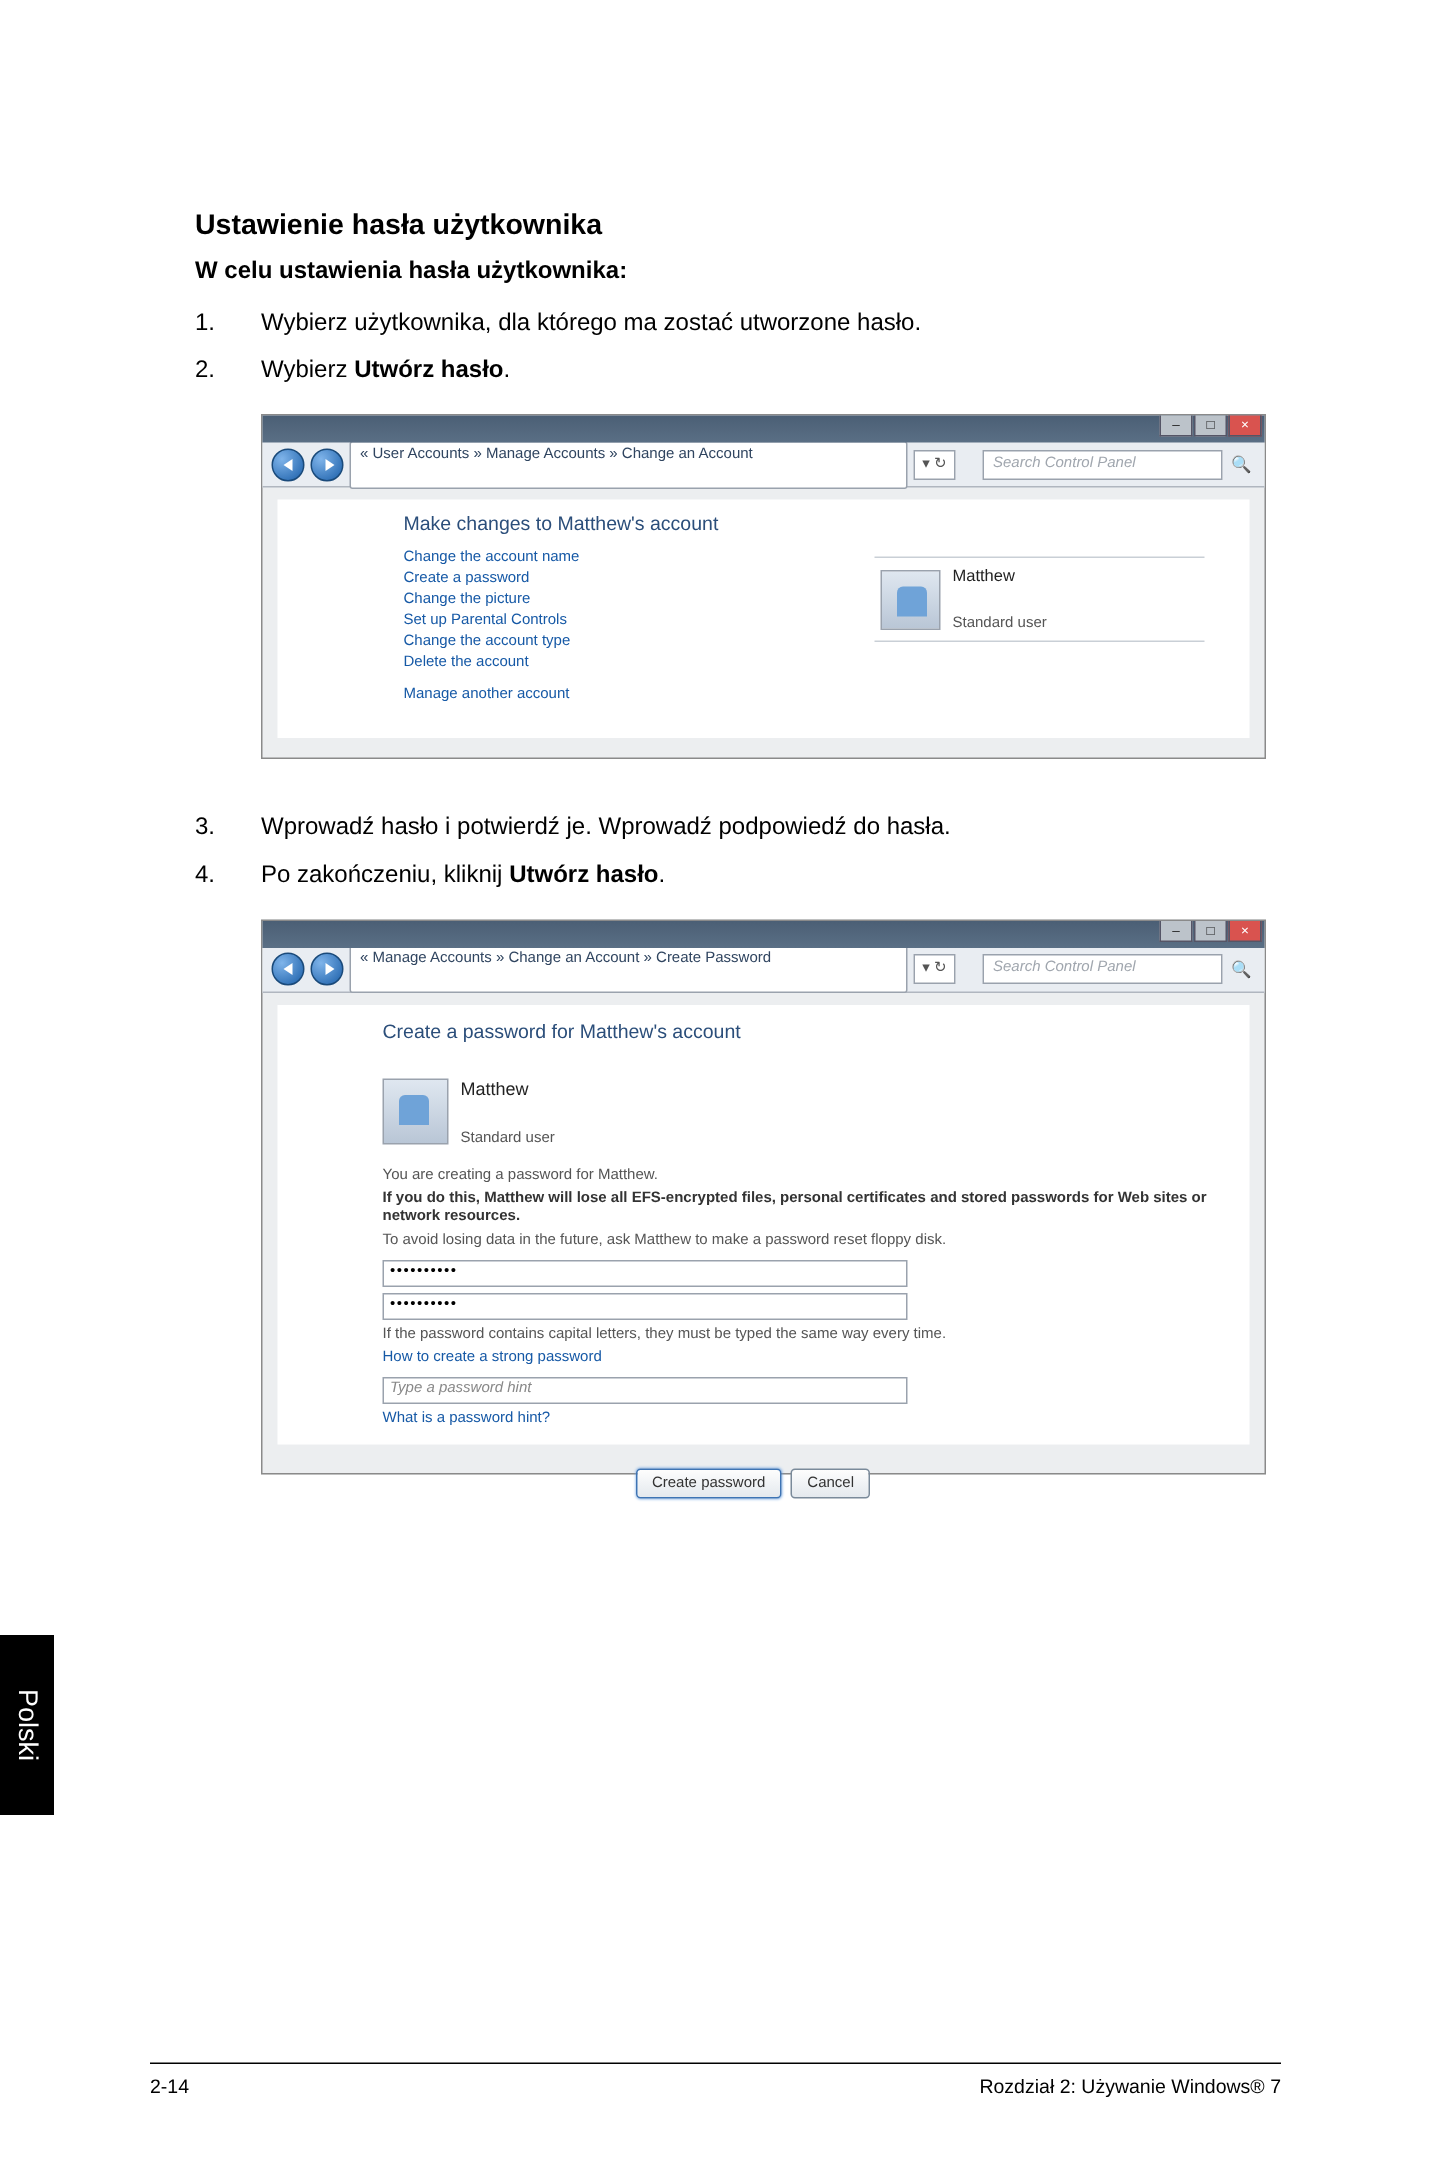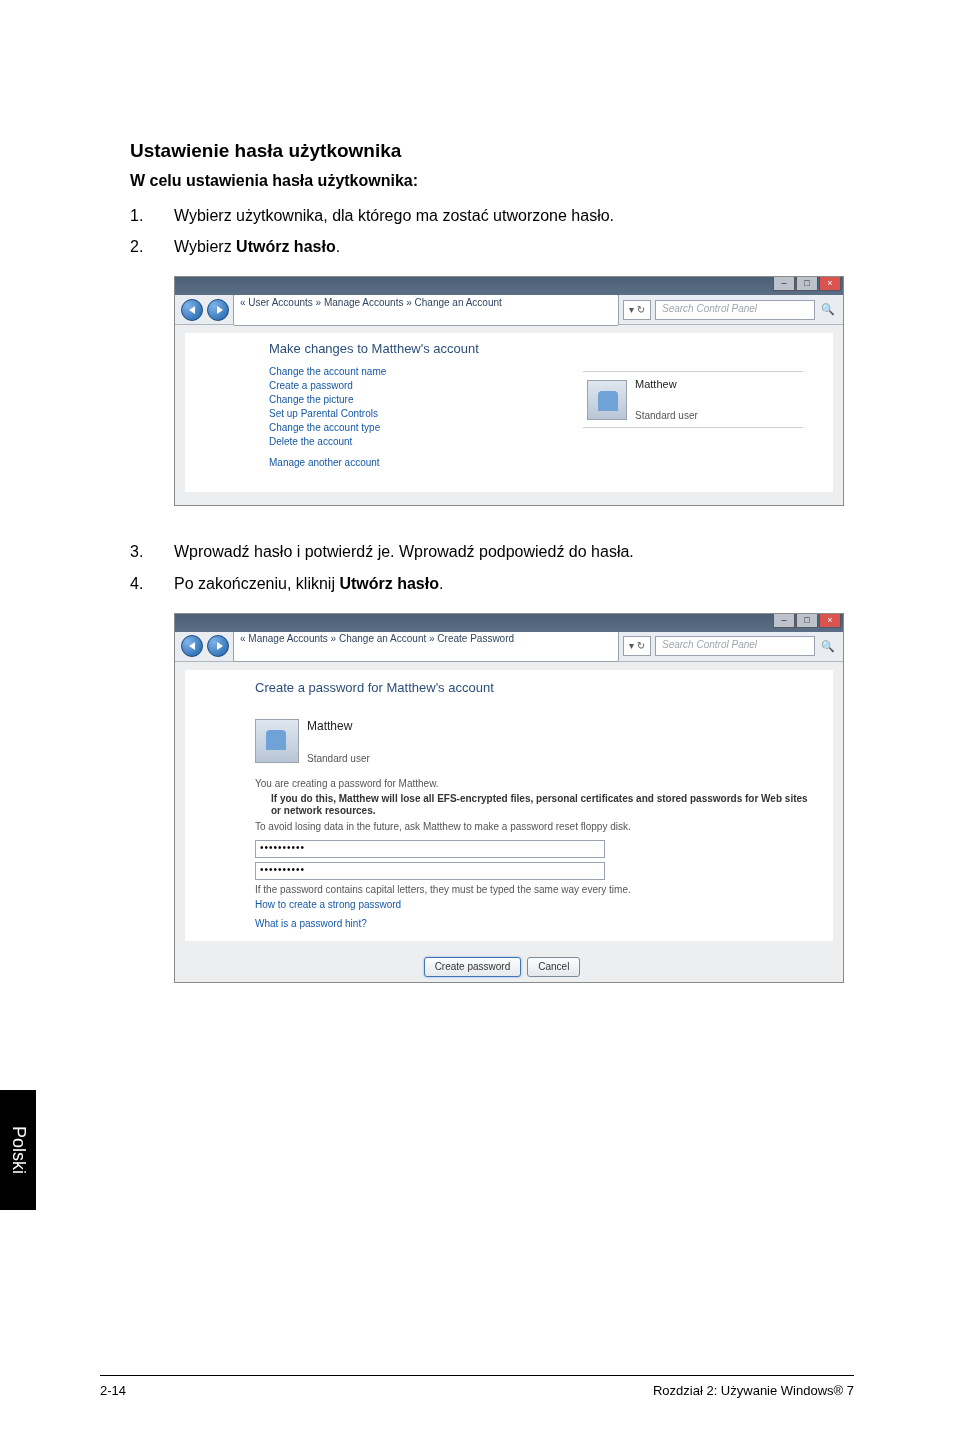--- a/index.html
+++ b/index.html
@@ -113,20 +113,21 @@
     color: #555;
   }
   .searchfield {
     width: 160px; height: 20px;
     background: #fff;
     border: 1px solid #9aa2ad;
     font-size: 10px;
     color: #a0a6ae;
     padding: 2px 6px;
     font-style: italic;
+    margin-left: 14px;
   }
   .magnify {
     width: 18px; height: 18px;
     display: flex; align-items: center; justify-content: center;
     font-size: 11px; color: #4a6a9a;
   }
   .panel {
     background: #fff;
     margin: 8px 10px 10px 10px;
     padding: 8px 16px 14px 84px;
@@ -174,21 +175,21 @@
     margin: 8px 10px 10px 10px;
     padding: 10px 16px 12px 70px;
     position: relative;
     font-size: 10px;
     color: #333;
   }
   .panel2 .cp-title { font-size: 13px; color: #2b4e7a; margin-bottom: 24px; }
   .userblock { display: flex; align-items: center; margin-bottom: 14px; }
   .userblock .avatar { width: 44px; height: 44px; }
   .smallgrey { color: #555; font-size: 10px; margin-bottom: 4px; }
-  .boldwarn { font-size: 10px; font-weight: bold; margin-bottom: 3px; line-height: 1.25; margin-left: 16px; }
+  .boldwarn { font-size: 10px; font-weight: bold; margin-bottom: 3px; line-height: 1.25; }
   .pwbox {
     width: 350px; height: 18px;
     border: 1px solid #9aa2ad;
     background: #fff;
     font-size: 10px;
     padding: 1px 4px;
     letter-spacing: 1px;
     margin: 4px 0;
     color: #000;
   }
@@ -334,20 +335,21 @@
           <div class="utype">Standard user</div>
         </div>
       </div>
       <div class="smallgrey">You are creating a password for Matthew.</div>
       <div class="boldwarn">If you do this, Matthew will lose all EFS-encrypted files, personal certificates and stored passwords for Web sites or network resources.</div>
       <div class="smallgrey" style="margin-bottom:8px">To avoid losing data in the future, ask Matthew to make a password reset floppy disk.</div>
       <div class="pwbox">••••••••••</div>
       <div class="pwbox">••••••••••</div>
       <div class="smallgrey">If the password contains capital letters, they must be typed the same way every time.</div>
       <div class="bluelink" style="margin-bottom:8px">How to create a strong password</div>
+      <div class="pwbox hint">Type a password hint</div>
       <div class="bluelink">What is a password hint?</div>
     </div>
     <div class="btnrow">
       <div class="btn primary">Create password</div>
       <div class="btn">Cancel</div>
     </div>
   </div>
 
 </div>
 

